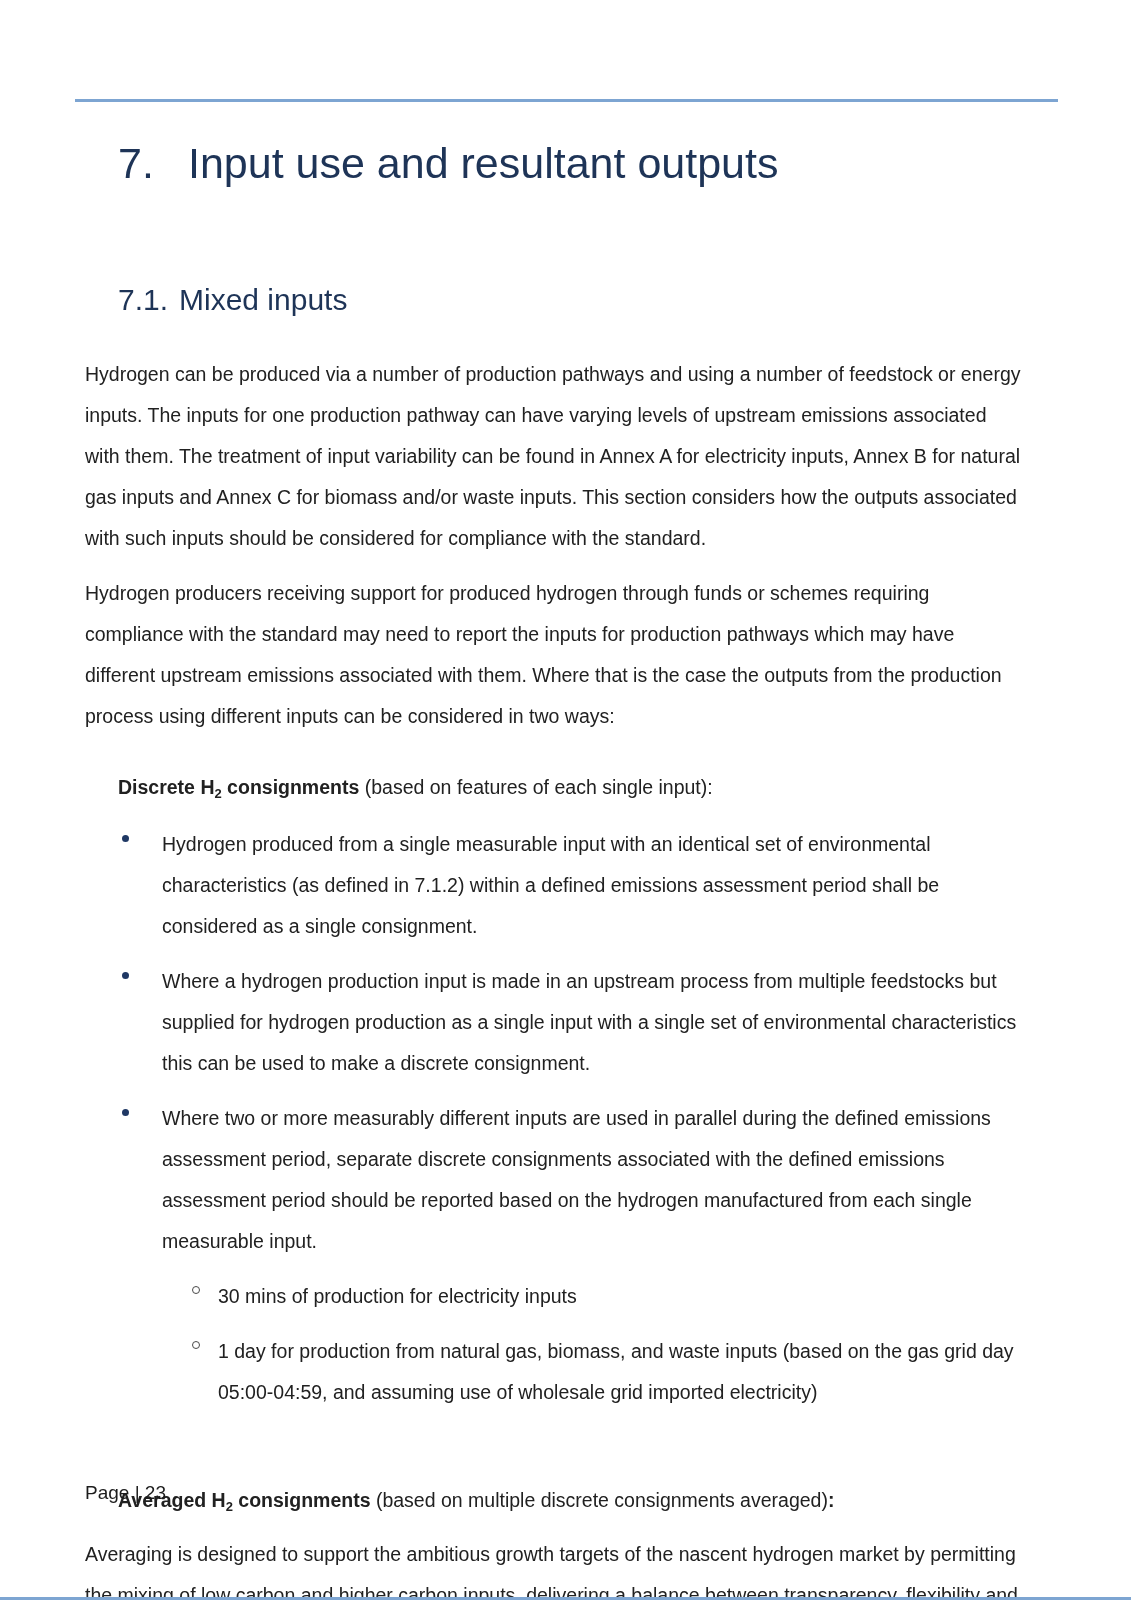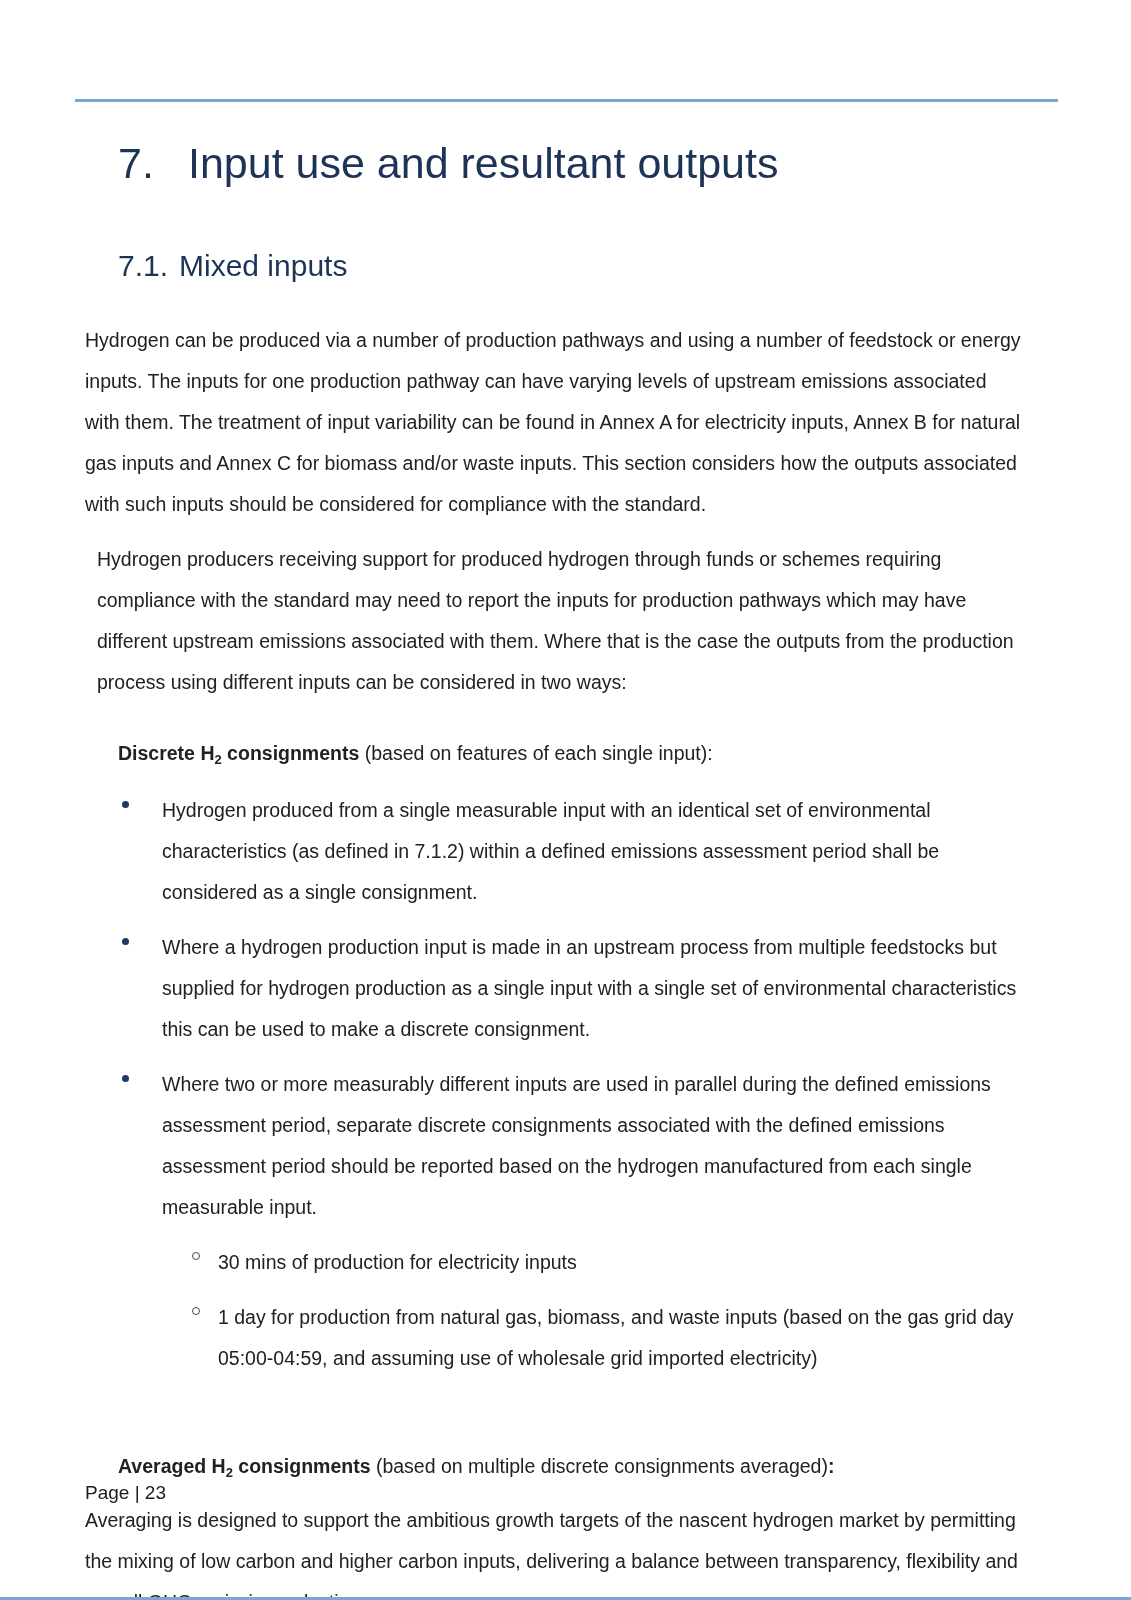--- a/index.html
+++ b/index.html
@@ -33,21 +33,21 @@
   .h1 {
     margin:138px 0 0 33px;
     font-size:43px;
     line-height:1.2;
     font-weight:400;
     color:#1e3457;
     white-space:nowrap;
   }
   .h1 .num { display:inline-block; width:70px; }
   .h2 {
-    margin:58px 0 0 33px;
+    margin:92px 0 0 33px;
     font-size:30px;
     line-height:1.2;
     font-weight:400;
     color:#1e3457;
     white-space:nowrap;
   }
   .h2 .num { display:inline-block; width:61px; }
   .h3 {
     margin:28px 0 0 33px;
     font-size:24px;
@@ -55,21 +55,21 @@
     font-weight:400;
     color:#1e3457;
     white-space:nowrap;
   }
   .h3 .num { display:inline-block; width:107px; }
   .body-text {
     font-size:19.5px;
     line-height:41px;
   }
   .p-intro { margin:36px 0 0 0; }
-  .p-consign { margin:14px 0 0 12px; }
+  .p-consign { margin:14px 0 0 0; }
   .lead-line { margin:30px 0 0 33px; }
   .lead-line.averaged { margin-top:67px; }
   .bold { font-weight:700; }
   .sub {
     font-size:13px;
     position:relative;
     top:4px;
     font-weight:700;
   }
   .bullet-row {

